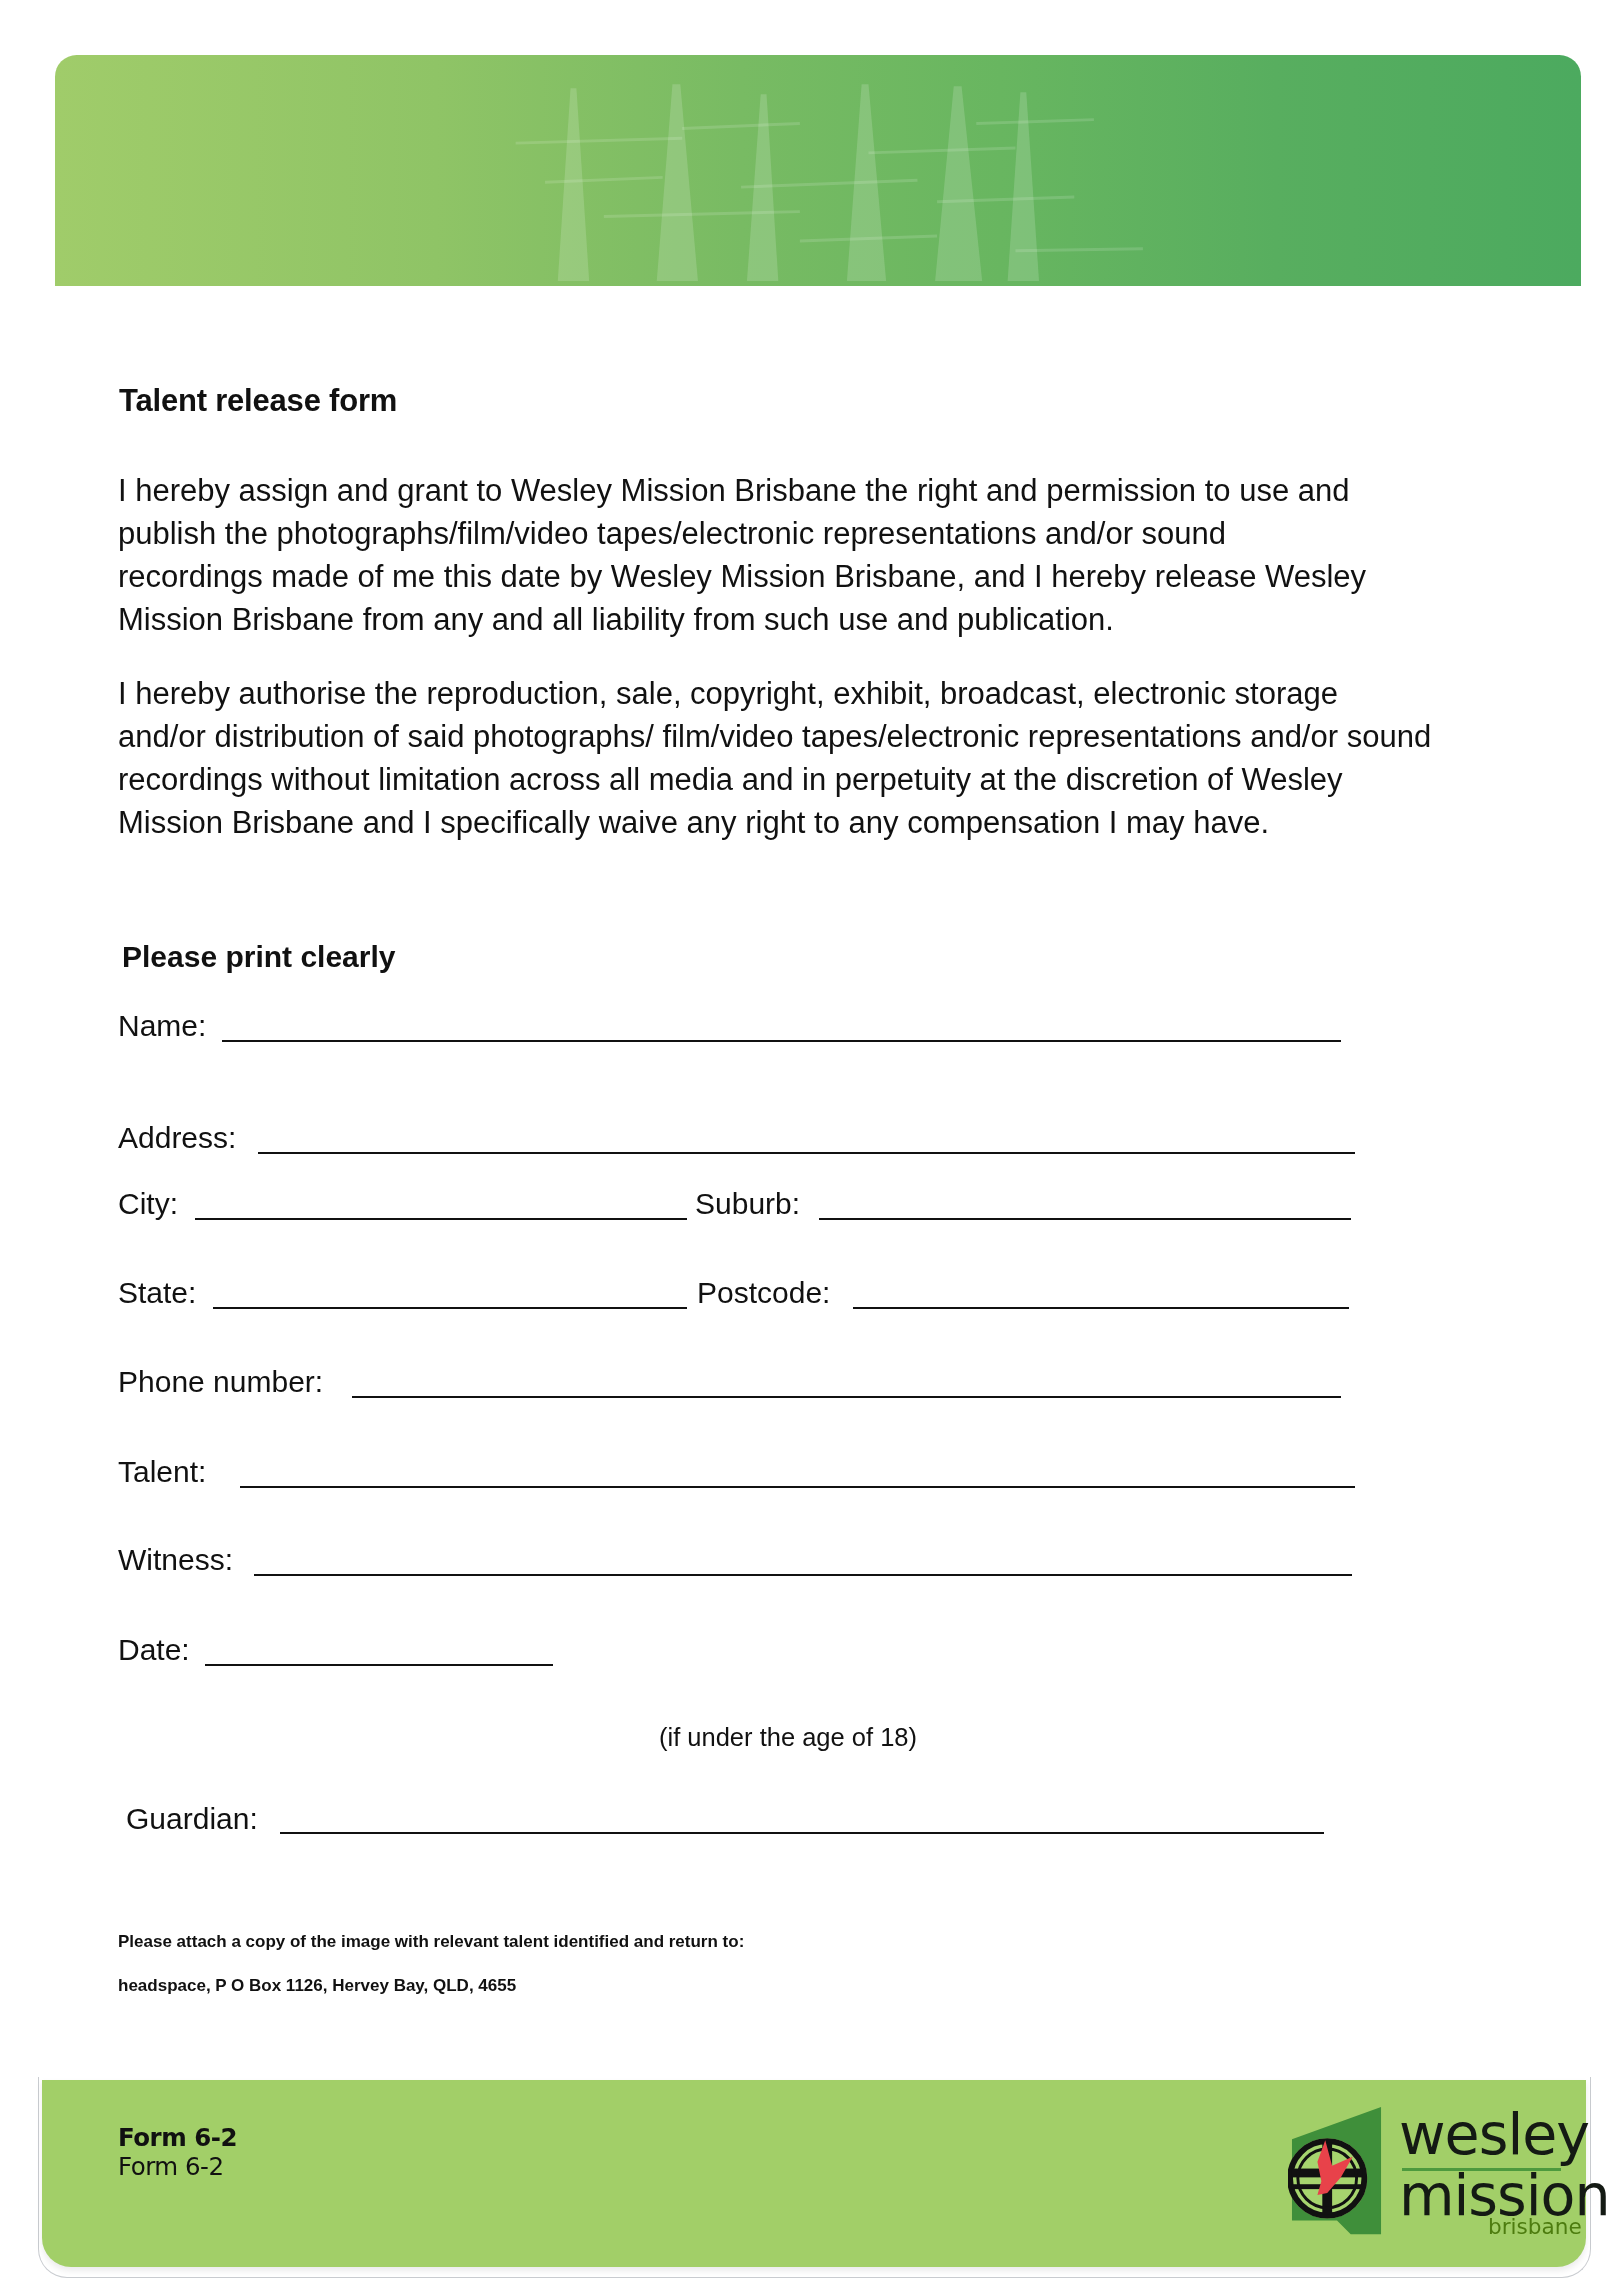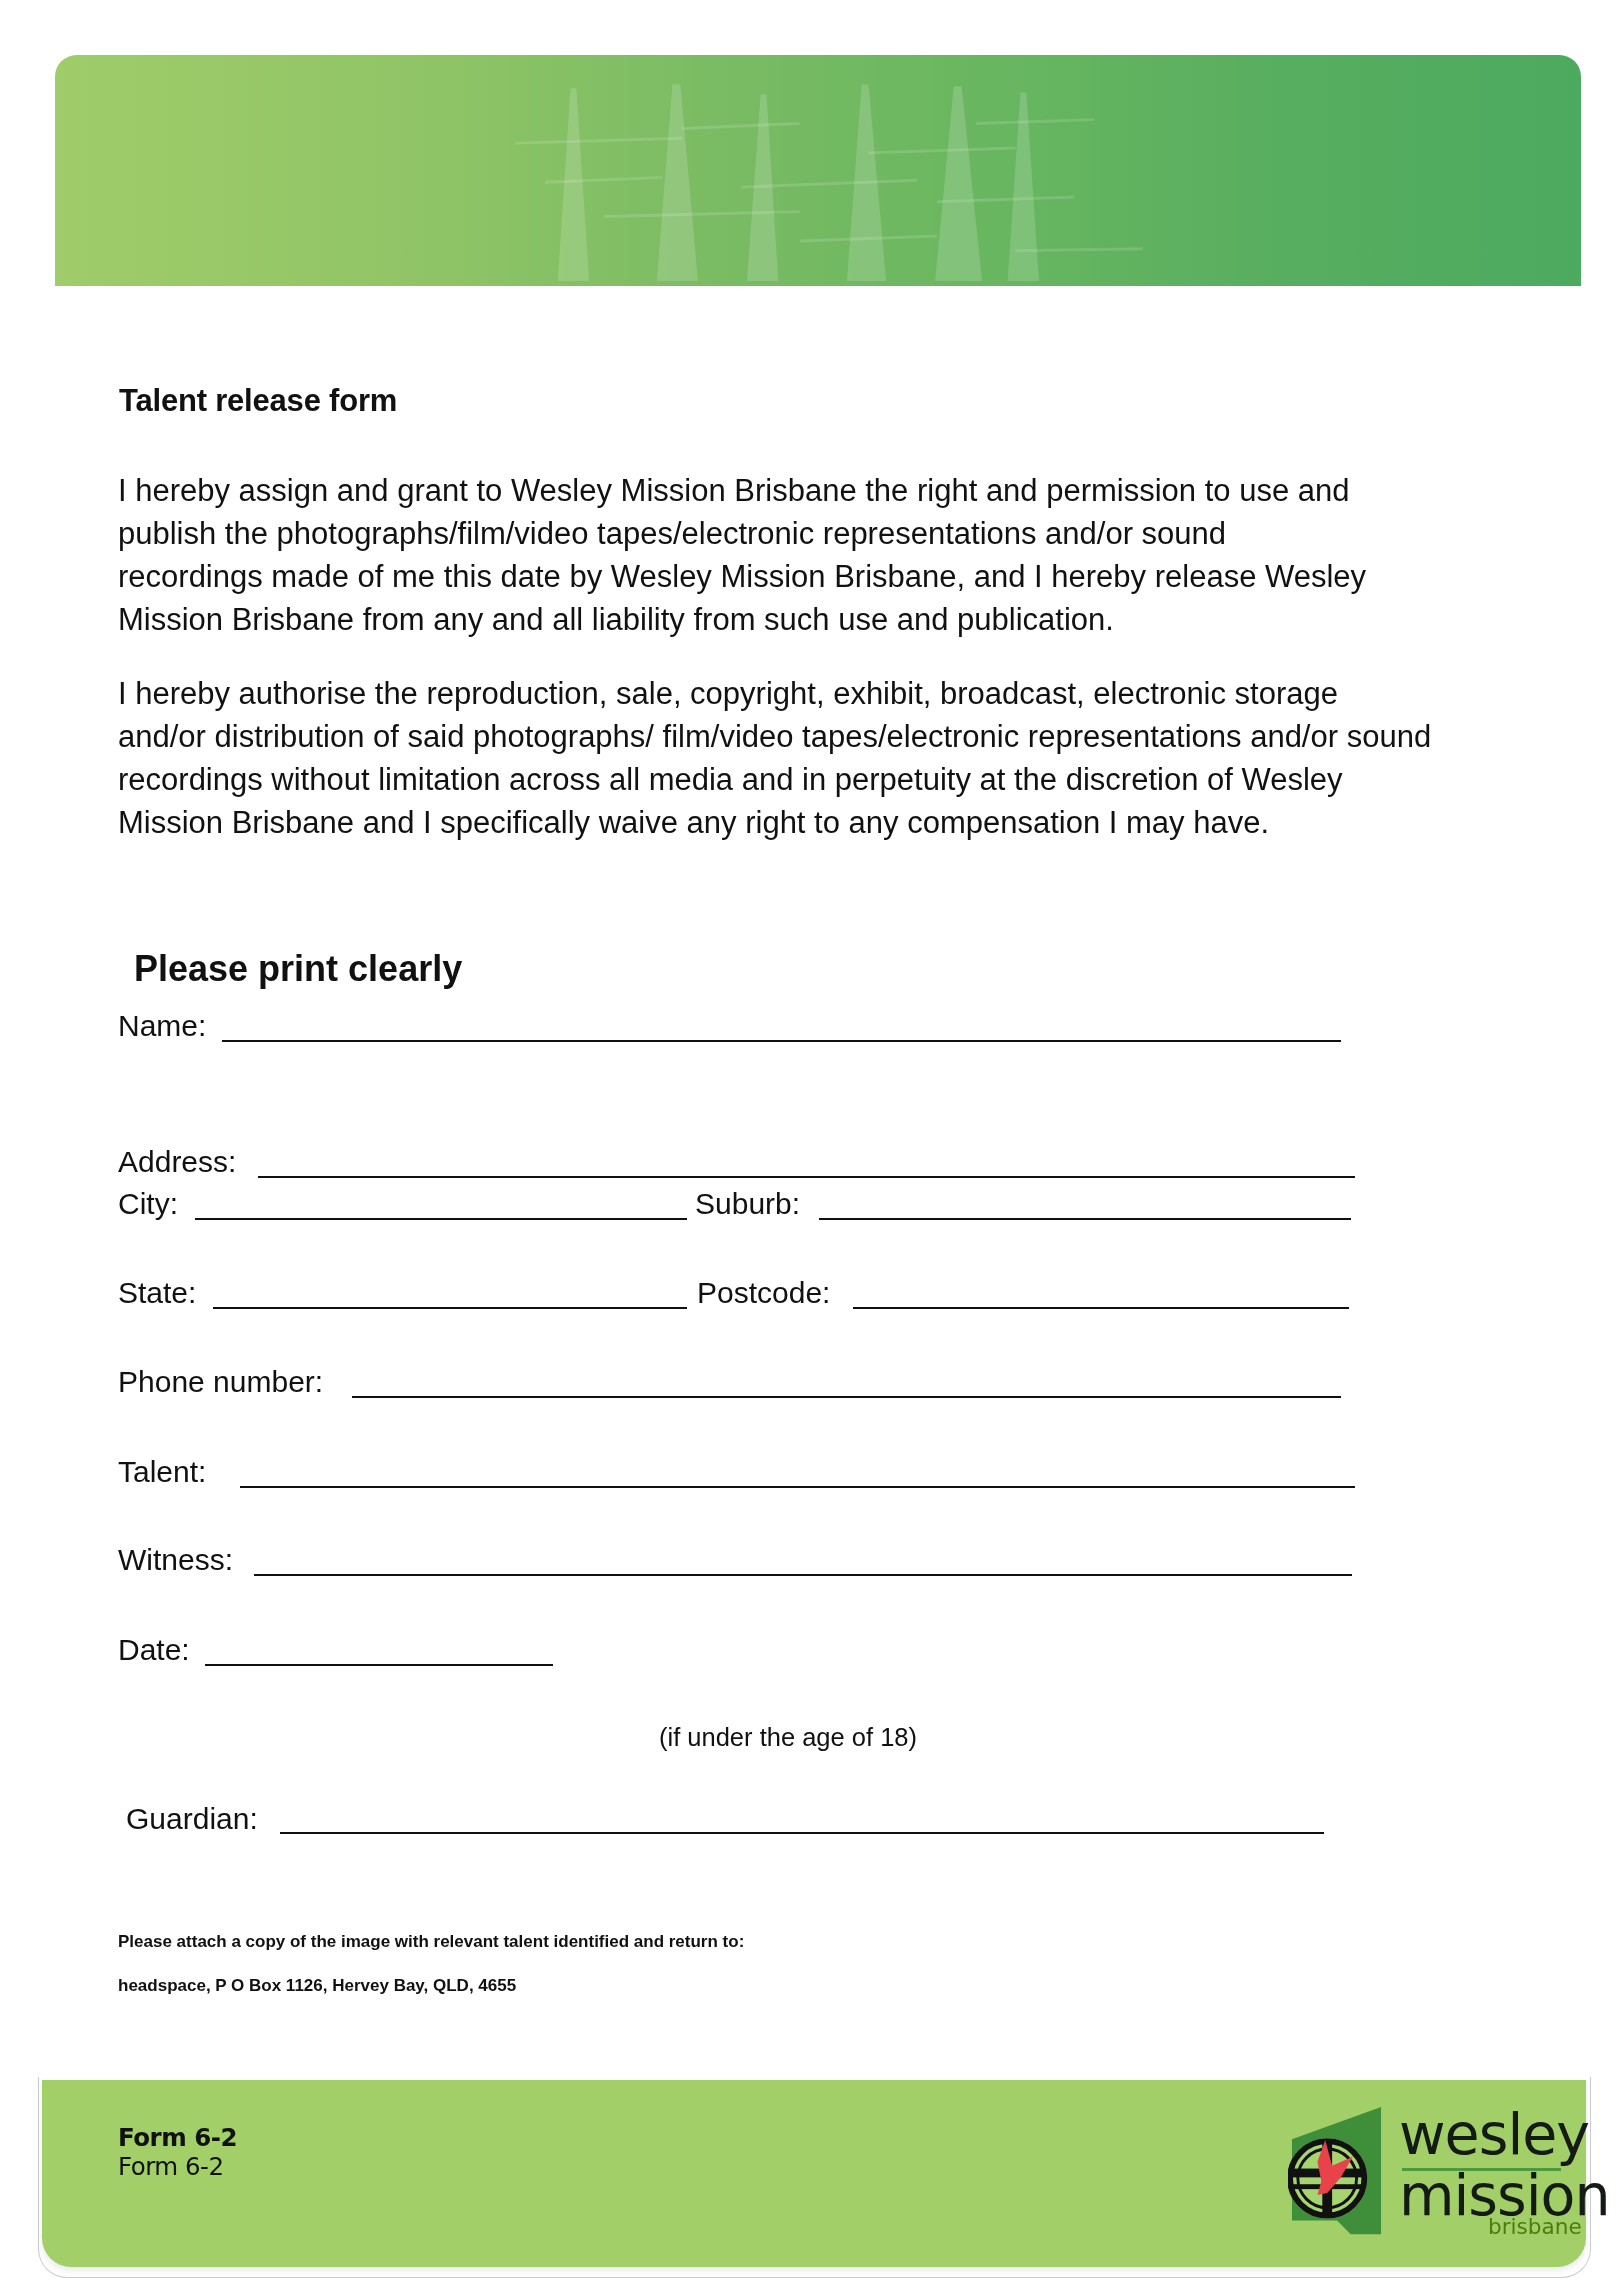--- a/index.html
+++ b/index.html
@@ -27,21 +27,21 @@
     .para {
       position: absolute; left: 118px; width: 1372px;
       font-size: 31px; line-height: 43px; margin: 0;
     }
     .para .ln { display: block; white-space: nowrap; }
     .p1 { top: 469px; }
     .p2 { top: 672px; }
 
     .section-head {
       position: absolute; left: 118px; top: 934px;
-      font-size: 36px; font-weight: bold; margin: 16px; line-height: 37px;
+      font-size: 30px; font-weight: bold; margin: 4px; line-height: 37px;
     }
 
     .field { position: absolute; height: 39px; }
     .field .lbl {
       position: absolute; left: 0; top: 0; font-size: 30px; line-height: 39px; white-space: nowrap;
     }
     .field .line {
       position: absolute; height: 0; border-bottom: 2.5px solid #111;
     }
 
@@ -126,21 +126,21 @@
   <span class="ln">Mission Brisbane and I specifically waive any right to any compensation I may have.</span>
 </p>
 
 <h2 class="section-head">Please print clearly</h2>
 
 <div class="field" style="left:118px; top:1006px; width:1225px;">
   <span class="lbl">Name:</span>
   <span class="line" style="left:104px; width:1119px; top:34px;"></span>
 </div>
 
-<div class="field" style="left:118px; top:1142px; width:1240px;text-align:center;">
+<div class="field" style="left:118px; top:1118px; width:1240px;text-align:center;">
   <span class="lbl">Address:</span>
   <span class="line" style="left:140px; width:1097px; top:34px;"></span>
 </div>
 
 <div class="field" style="left:118px; top:1184px; width:573px;">
   <span class="lbl">City:</span>
   <span class="line" style="left:77px; width:492px; top:34px;"></span>
 </div>
 <div class="field" style="left:695px; top:1184px; width:659px;text-align:center;">
   <span class="lbl">Suburb:</span>

